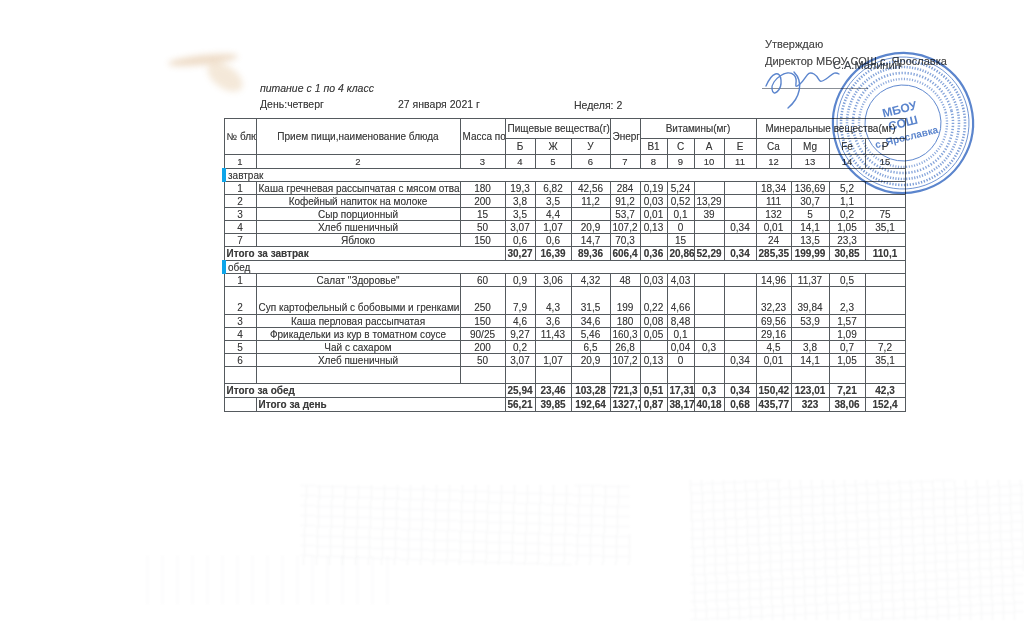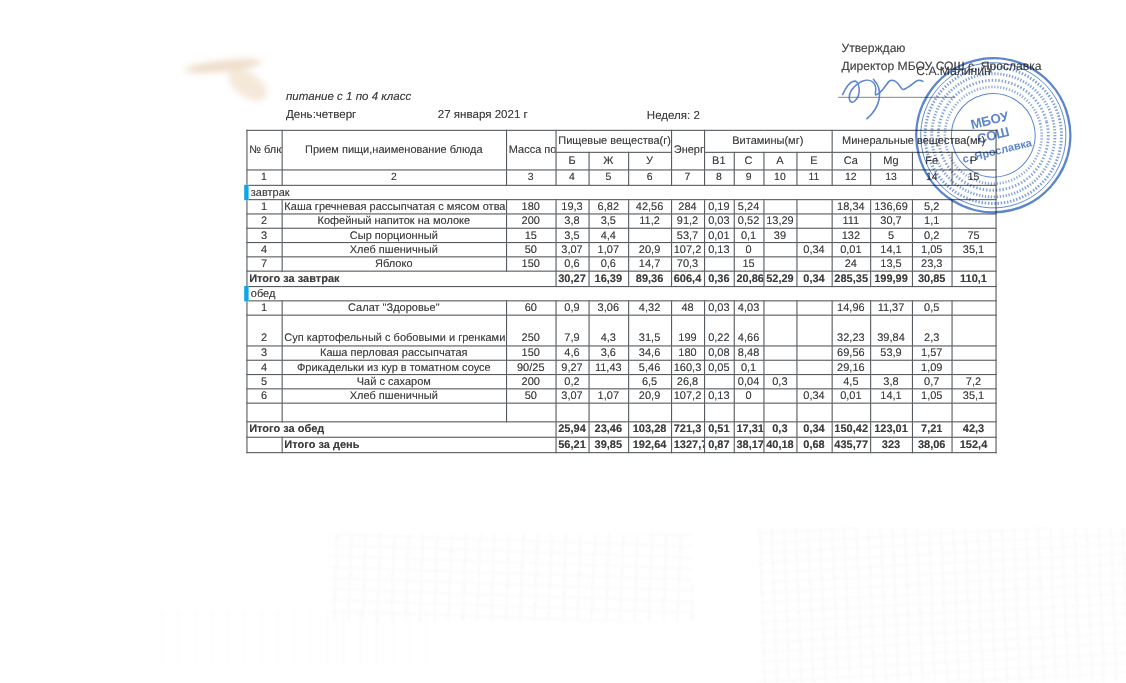--- a/index.html
+++ b/index.html
@@ -24,21 +24,21 @@
 
   
   .approval{position:absolute;left:765px;top:36px;font-size:11px;line-height:17px;color:#4a4a4a;white-space:nowrap;}
   .approver-name{position:absolute;left:833px;top:59px;font-size:11px;color:#40474f;white-space:nowrap;}
   .sig-line{position:absolute;left:762px;top:88px;width:106px;border-bottom:1px solid #8b9097;}
   .signature-svg{position:absolute;left:760px;top:58px;}
 
   .subtitle{position:absolute;left:260px;top:82px;font-size:10.5px;font-style:italic;}
   .day-line{position:absolute;left:260px;top:98px;font-size:10.5px;}
   .date-line{position:absolute;left:398px;top:98px;font-size:10.5px;}
-  .week-line{position:absolute;left:588px;top:99px;font-size:10.5px;}
+  .week-line{position:absolute;left:574px;top:99px;font-size:10.5px;}
 
   
   .stamp{position:absolute;left:823px;top:43px;width:160px;height:160px;pointer-events:none;
     mix-blend-mode:multiply;opacity:.85;filter:blur(.4px);}
 
   
   table.menu{
     position:absolute;left:222px;top:118px;width:681px;
     border-collapse:collapse;table-layout:fixed;
     font-size:10px;color:#3c3c3c;

